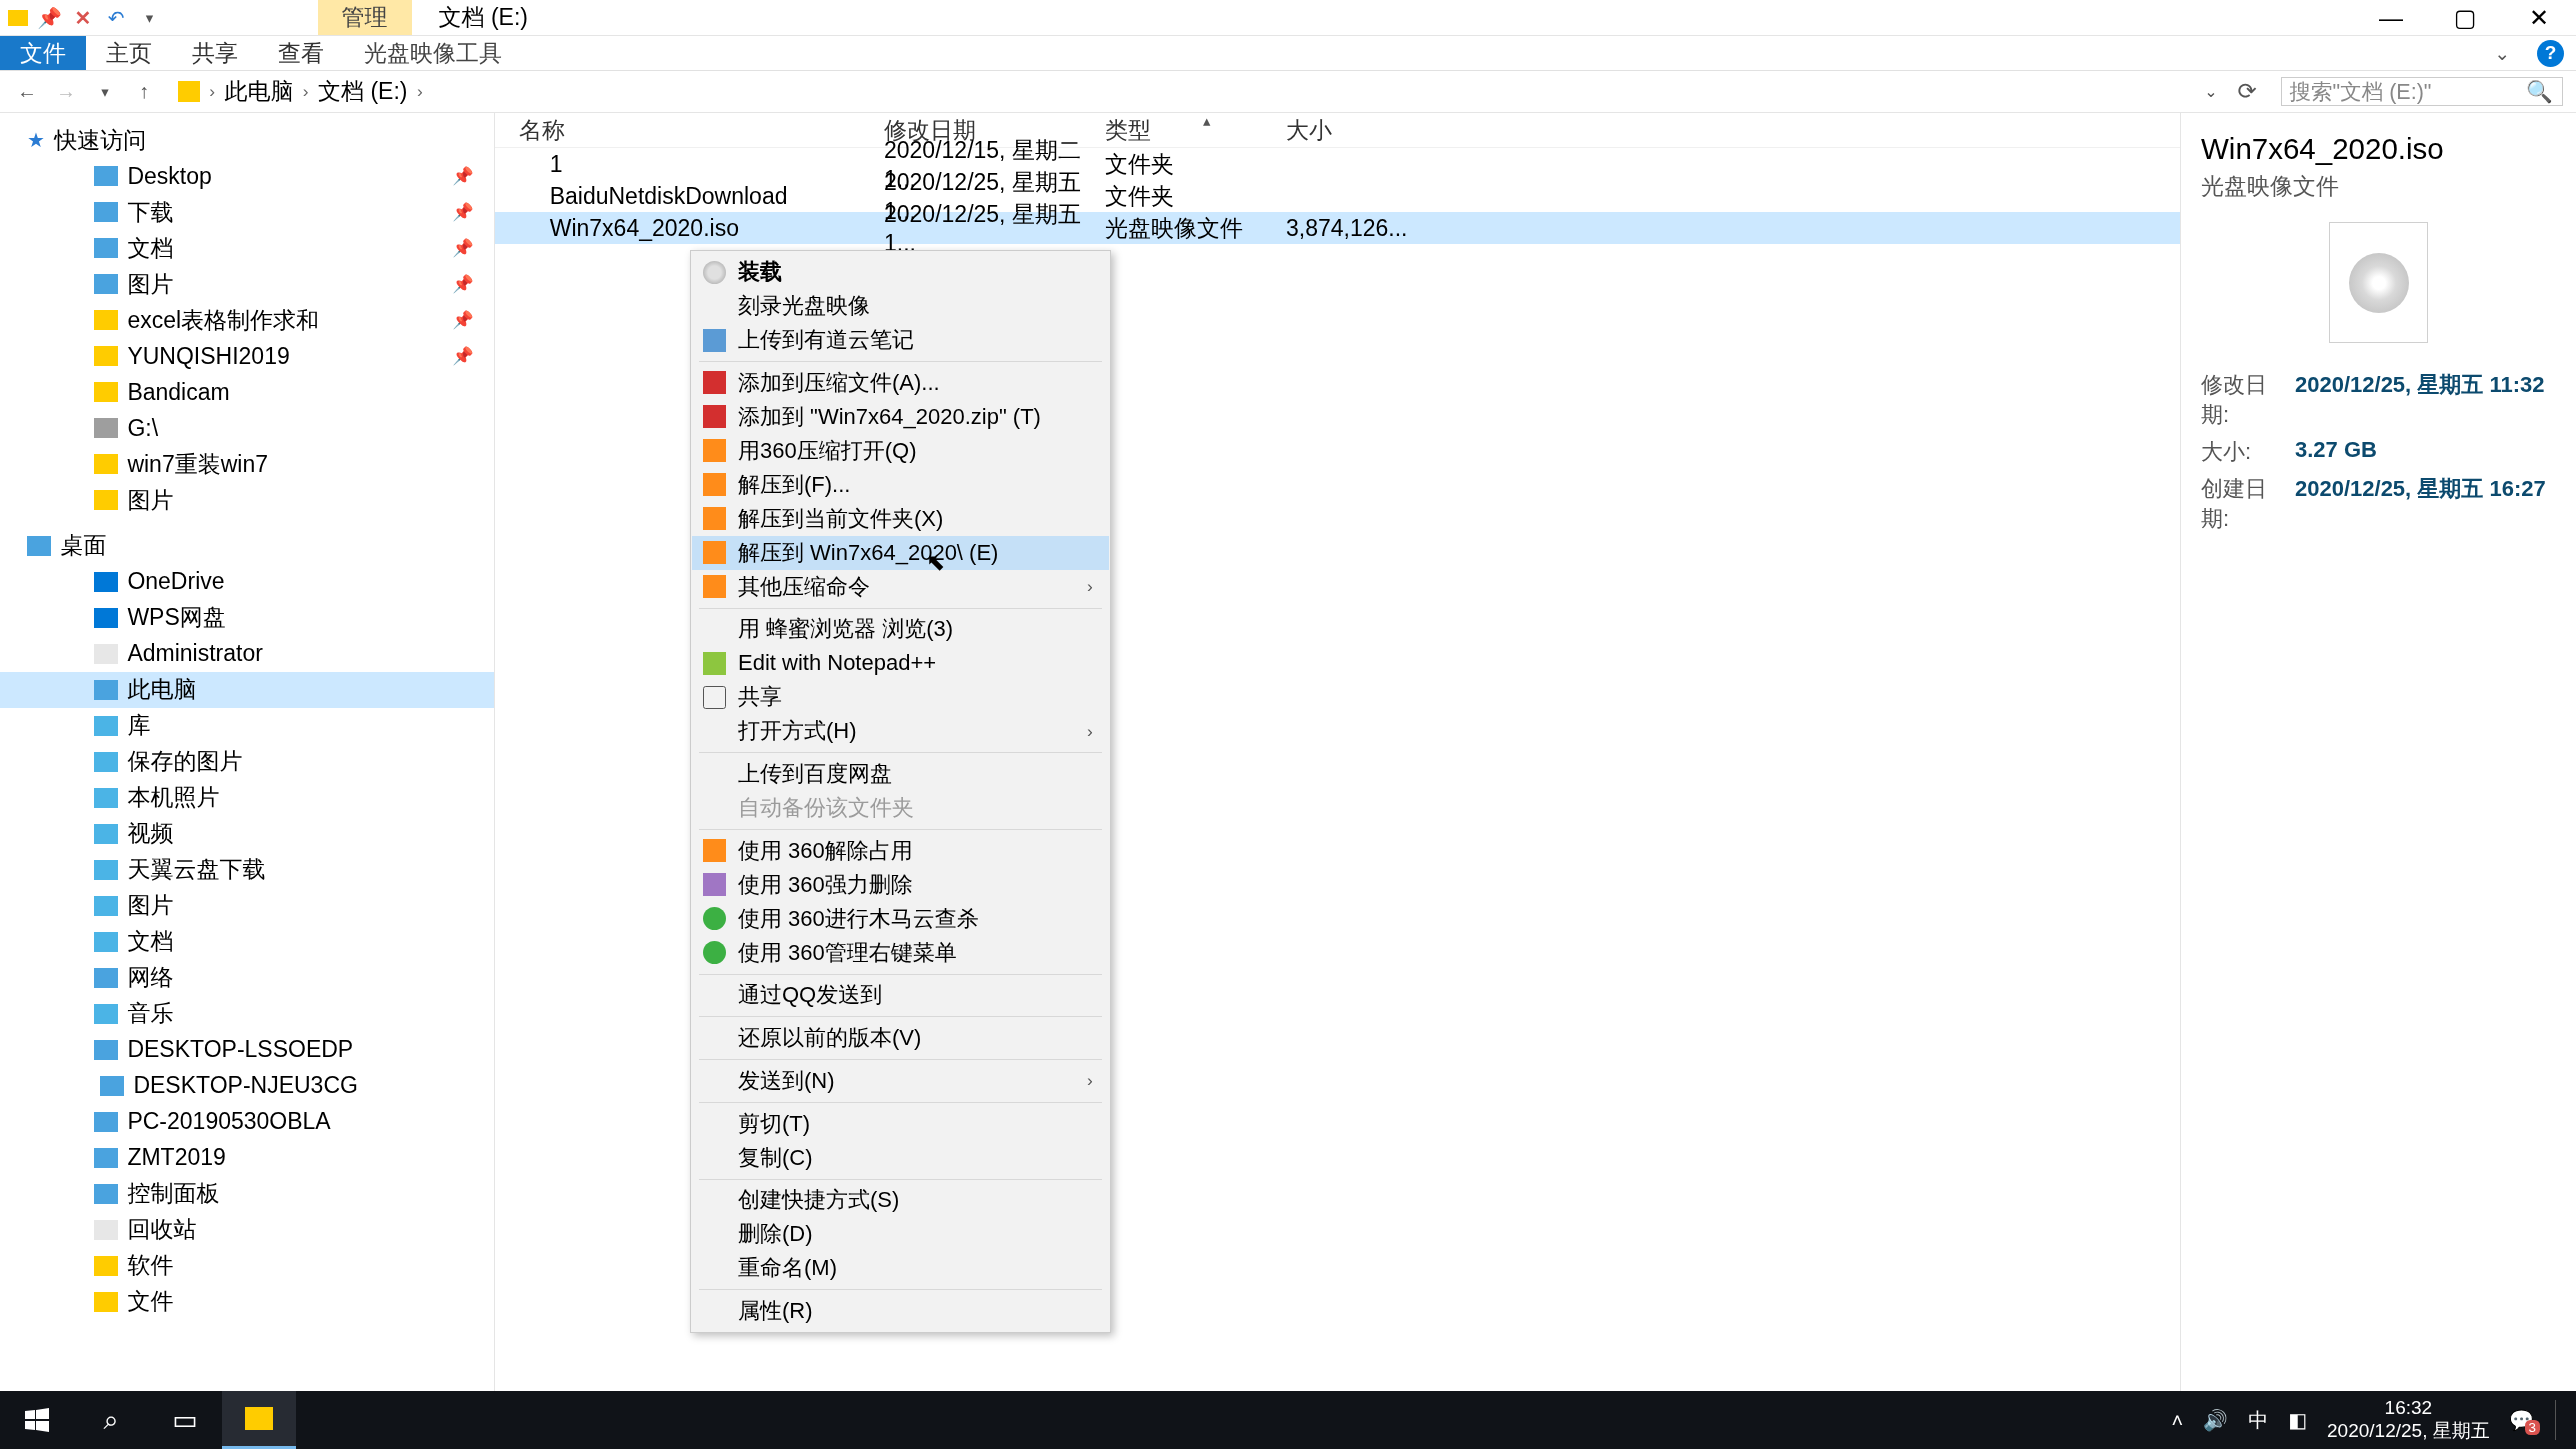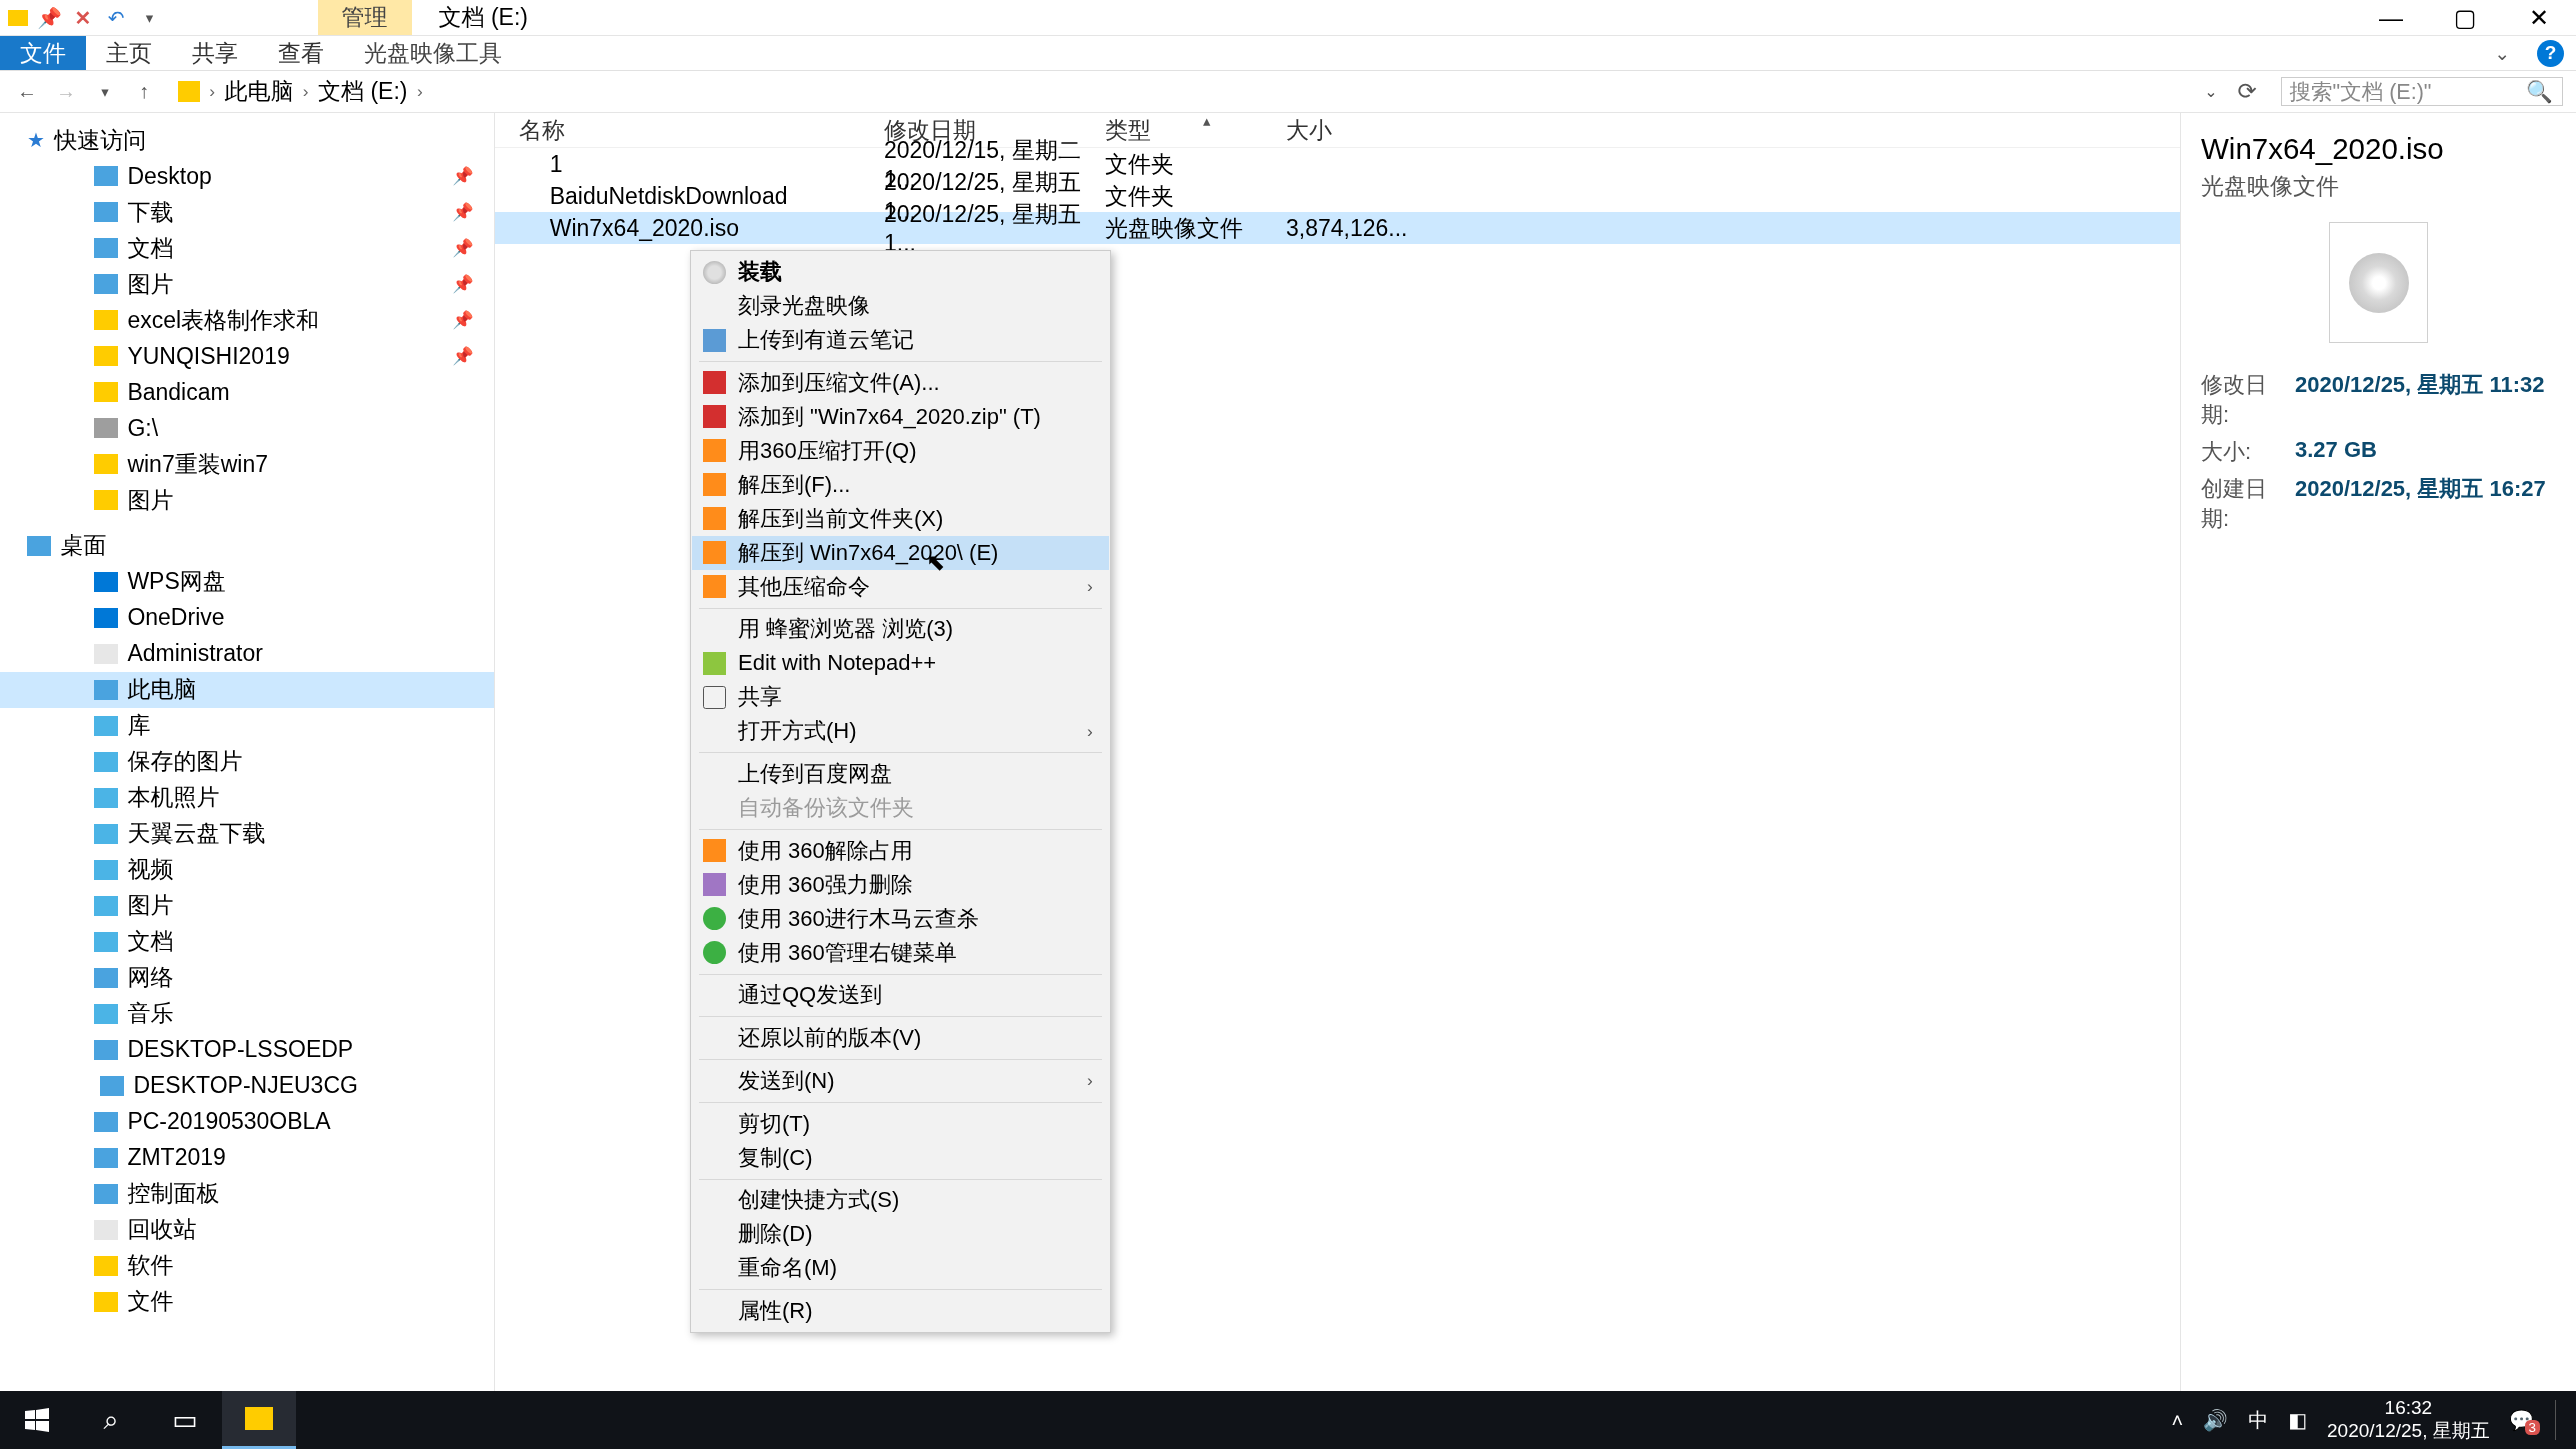--- a/index.html
+++ b/index.html
@@ -220,25 +220,25 @@
         <span>图片</span>
       </div>
 
     <div style="height:9.4px"></div>
     <div class="tree-item">
         <span class="tree-icon monitor"></span>
         <span>桌面</span>
       </div>
     <div class="tree-item l2">
         <span class="tree-icon cloud"></span>
+        <span>OneDrive</span>
+      </div>
+    <div class="tree-item l2">
+        <span class="tree-icon cloud"></span>
         <span>WPS网盘</span>
-      </div>
-    <div class="tree-item l2">
-        <span class="tree-icon cloud"></span>
-        <span>OneDrive</span>
       </div>
     <div class="tree-item l2">
         <span class="tree-icon white"></span>
         <span>Administrator</span>
       </div>
     <div class="tree-item l2 selected">
         <span class="tree-icon monitor"></span>
         <span>此电脑</span>
       </div>
     <div class="tree-item l2">
@@ -248,25 +248,25 @@
     <div class="tree-item" style="padding-left:94px">
         <span class="tree-icon lib"></span>
         <span>保存的图片</span>
       </div>
     <div class="tree-item" style="padding-left:94px">
         <span class="tree-icon lib"></span>
         <span>本机照片</span>
       </div>
     <div class="tree-item" style="padding-left:94px">
         <span class="tree-icon lib"></span>
+        <span>视频</span>
+      </div>
+    <div class="tree-item" style="padding-left:94px">
+        <span class="tree-icon lib"></span>
         <span>天翼云盘下载</span>
-      </div>
-    <div class="tree-item" style="padding-left:94px">
-        <span class="tree-icon lib"></span>
-        <span>视频</span>
       </div>
     <div class="tree-item" style="padding-left:94px">
         <span class="tree-icon lib"></span>
         <span>图片</span>
       </div>
     <div class="tree-item" style="padding-left:94px">
         <span class="tree-icon lib"></span>
         <span>文档</span>
       </div>
     <div class="tree-item l2">

